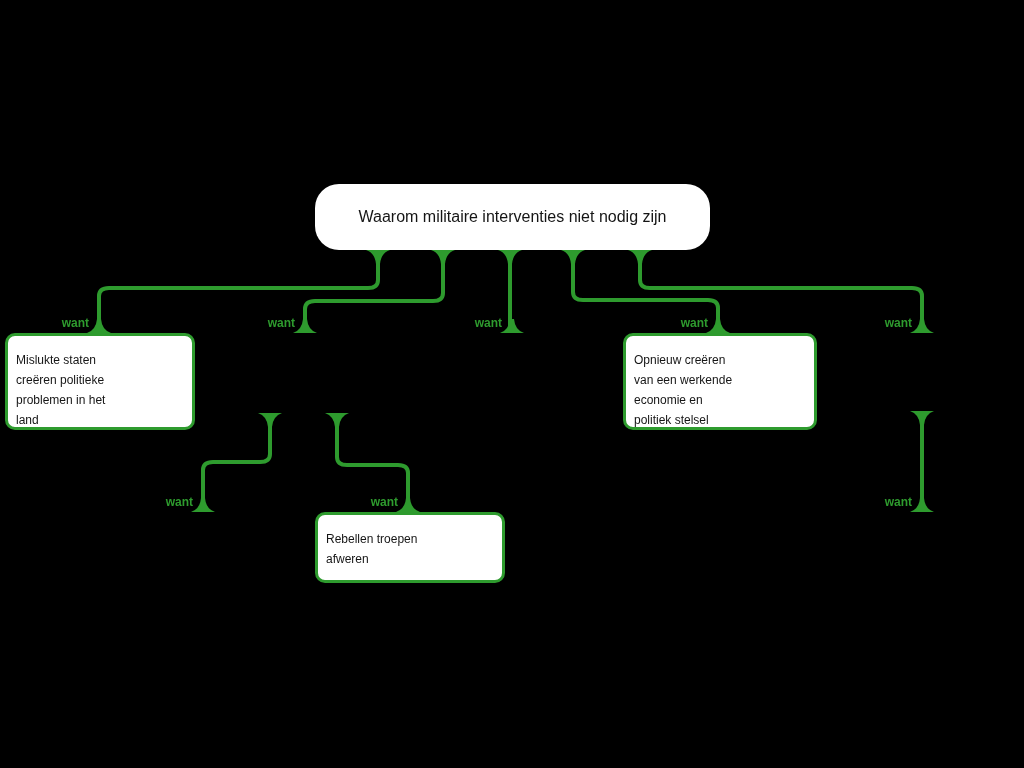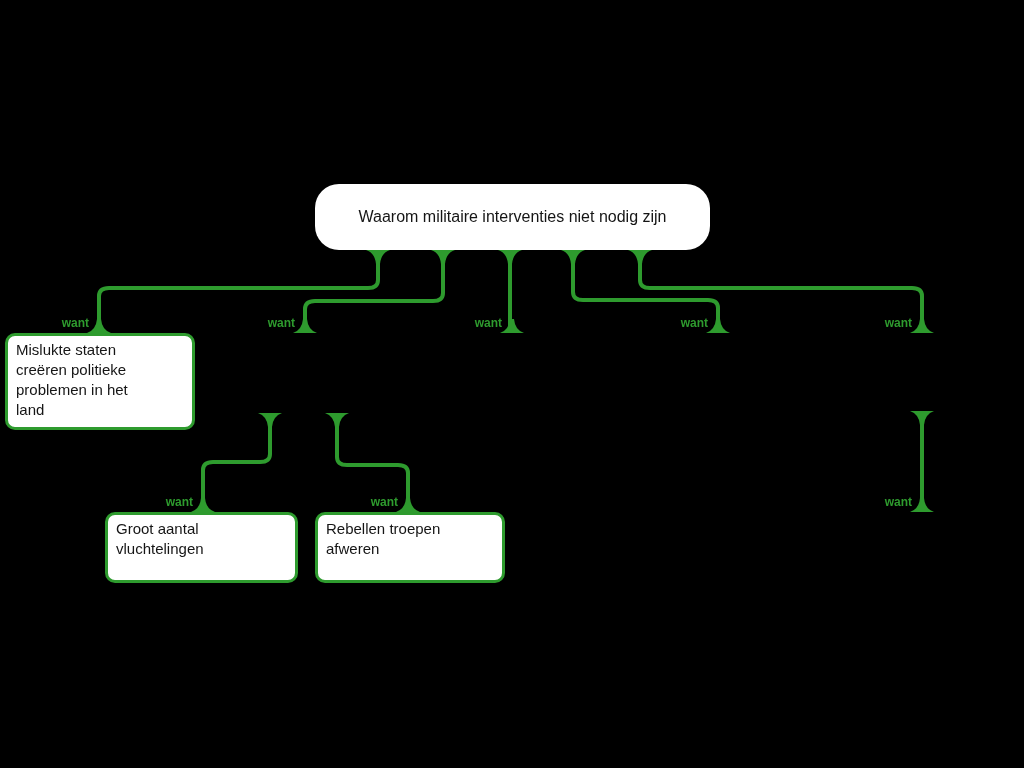--- a/index.html
+++ b/index.html
@@ -23,23 +23,23 @@
     height: 768px;
     pointer-events: none;
   }
   .node {
     position: absolute;
     box-sizing: border-box;
     background: #ffffff;
     border: 3px solid #2E9B2E;
     border-radius: 10px;
     color: #151515;
-    font-size: 15px;
+    font-size: 12px;
     line-height: 20px;
-    padding: 4px 8px;
+    padding: 14px 8px;
     white-space: pre-line;
     cursor: default;
   }
   .node.root {
     border: none;
     border-radius: 12px;
     font-size: 16px;
     display: flex;
     align-items: center;
     justify-content: center;
@@ -93,24 +93,26 @@
 
   <div class="node root" style="left:315px; top:184px; width:395px; height:66px;border-radius:24px;">Waarom militaire interventies niet nodig zijn</div>
 
   <div class="node" style="left:5px; top:333px; width:190px; height:97px;">Mislukte staten
 creëren politieke
 problemen in het
 land</div>
 
 
 
+  <div class="node" style="left:623px; top:333px; width:194px; height:97px;">Opnieuw creëren
+van een werkende
+economie en
+politiek stelsel</div>
 
 
-  <div class="node" style="left:105px; top:512px; width:193px; height:71px;">Groot aantal
-vluchtelingen</div>
 
   <div class="node" style="left:315px; top:512px; width:190px; height:71px;">Rebellen troepen
 afweren</div>
 
 
   <span class="edge-label" style="top:316px; right:935px;">want</span>
   <span class="edge-label" style="top:316px; right:729px;">want</span>
   <span class="edge-label" style="top:316px; right:522px;">want</span>
   <span class="edge-label" style="top:316px; right:316px;">want</span>
   <span class="edge-label" style="top:316px; right:112px;">want</span>

